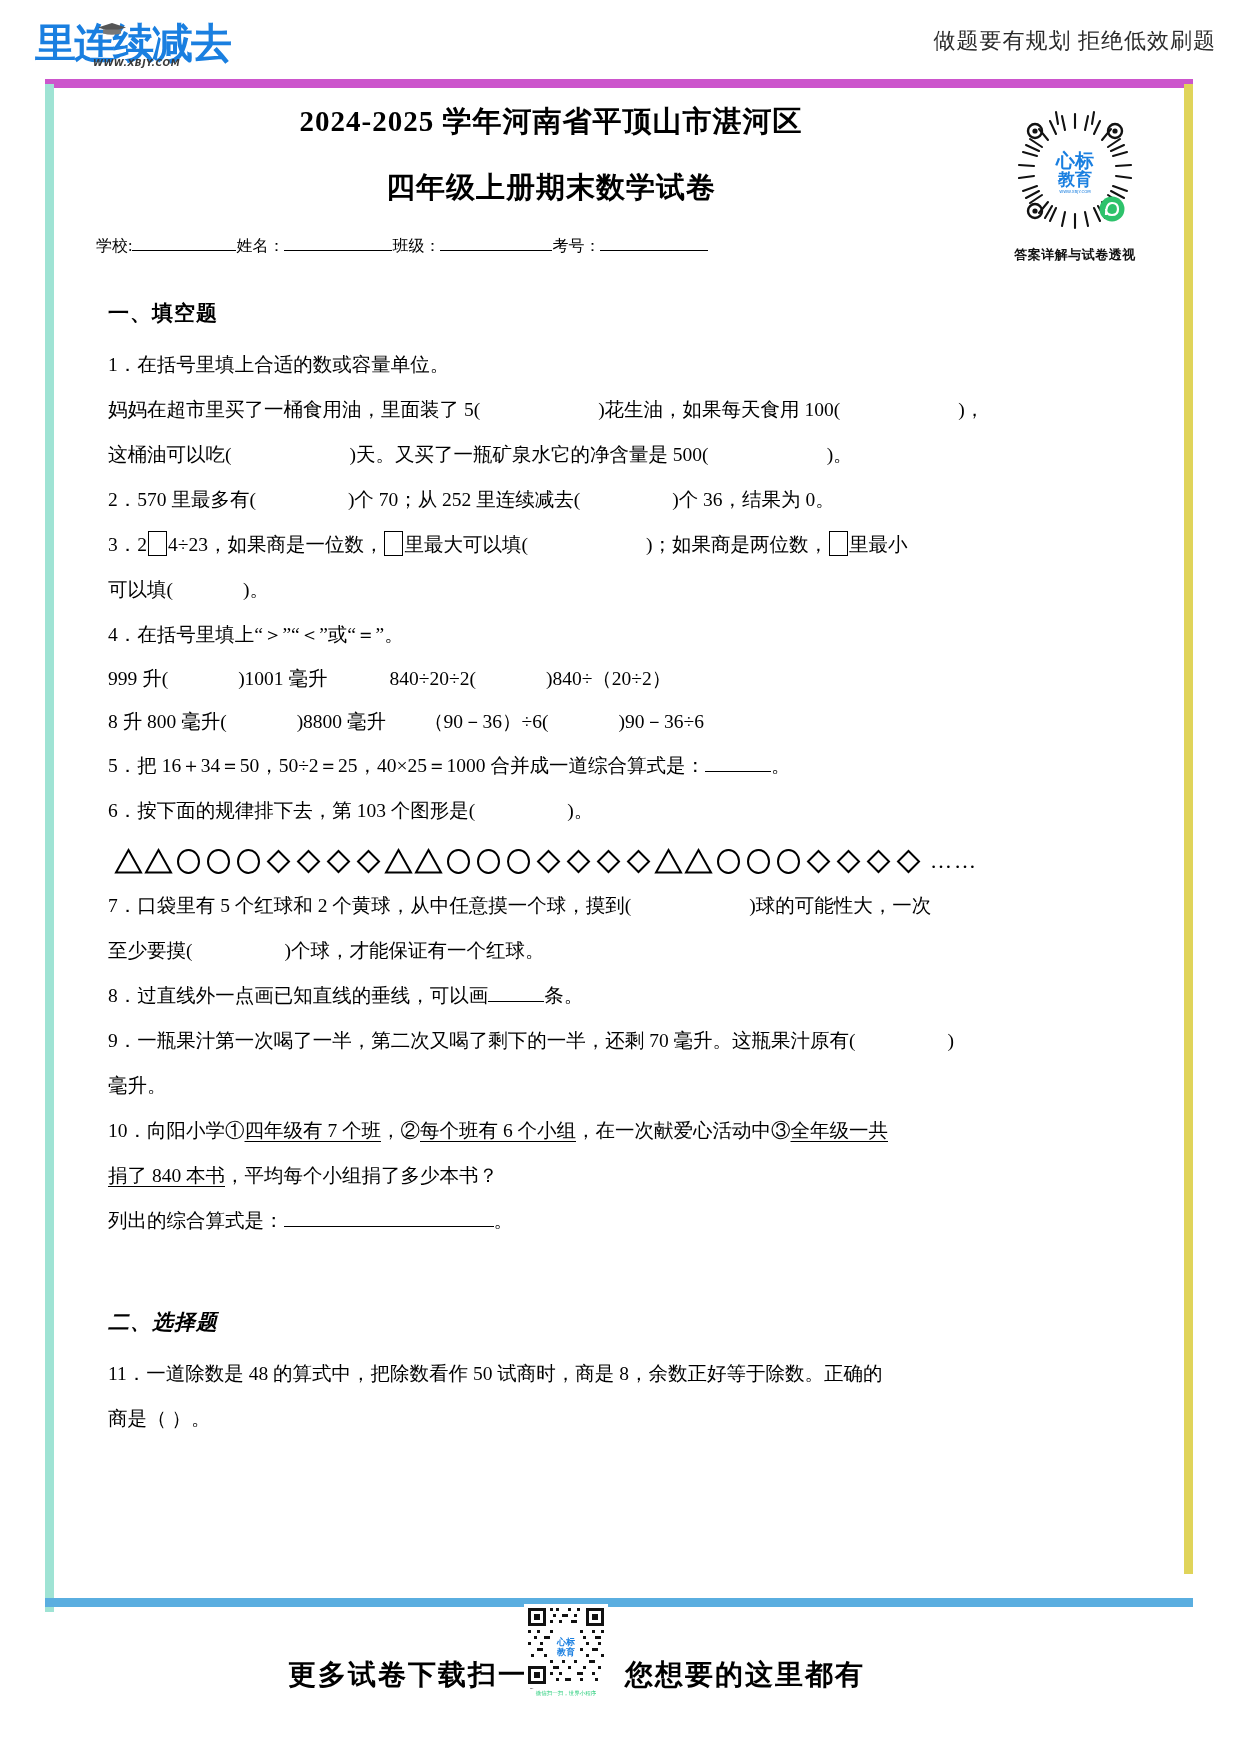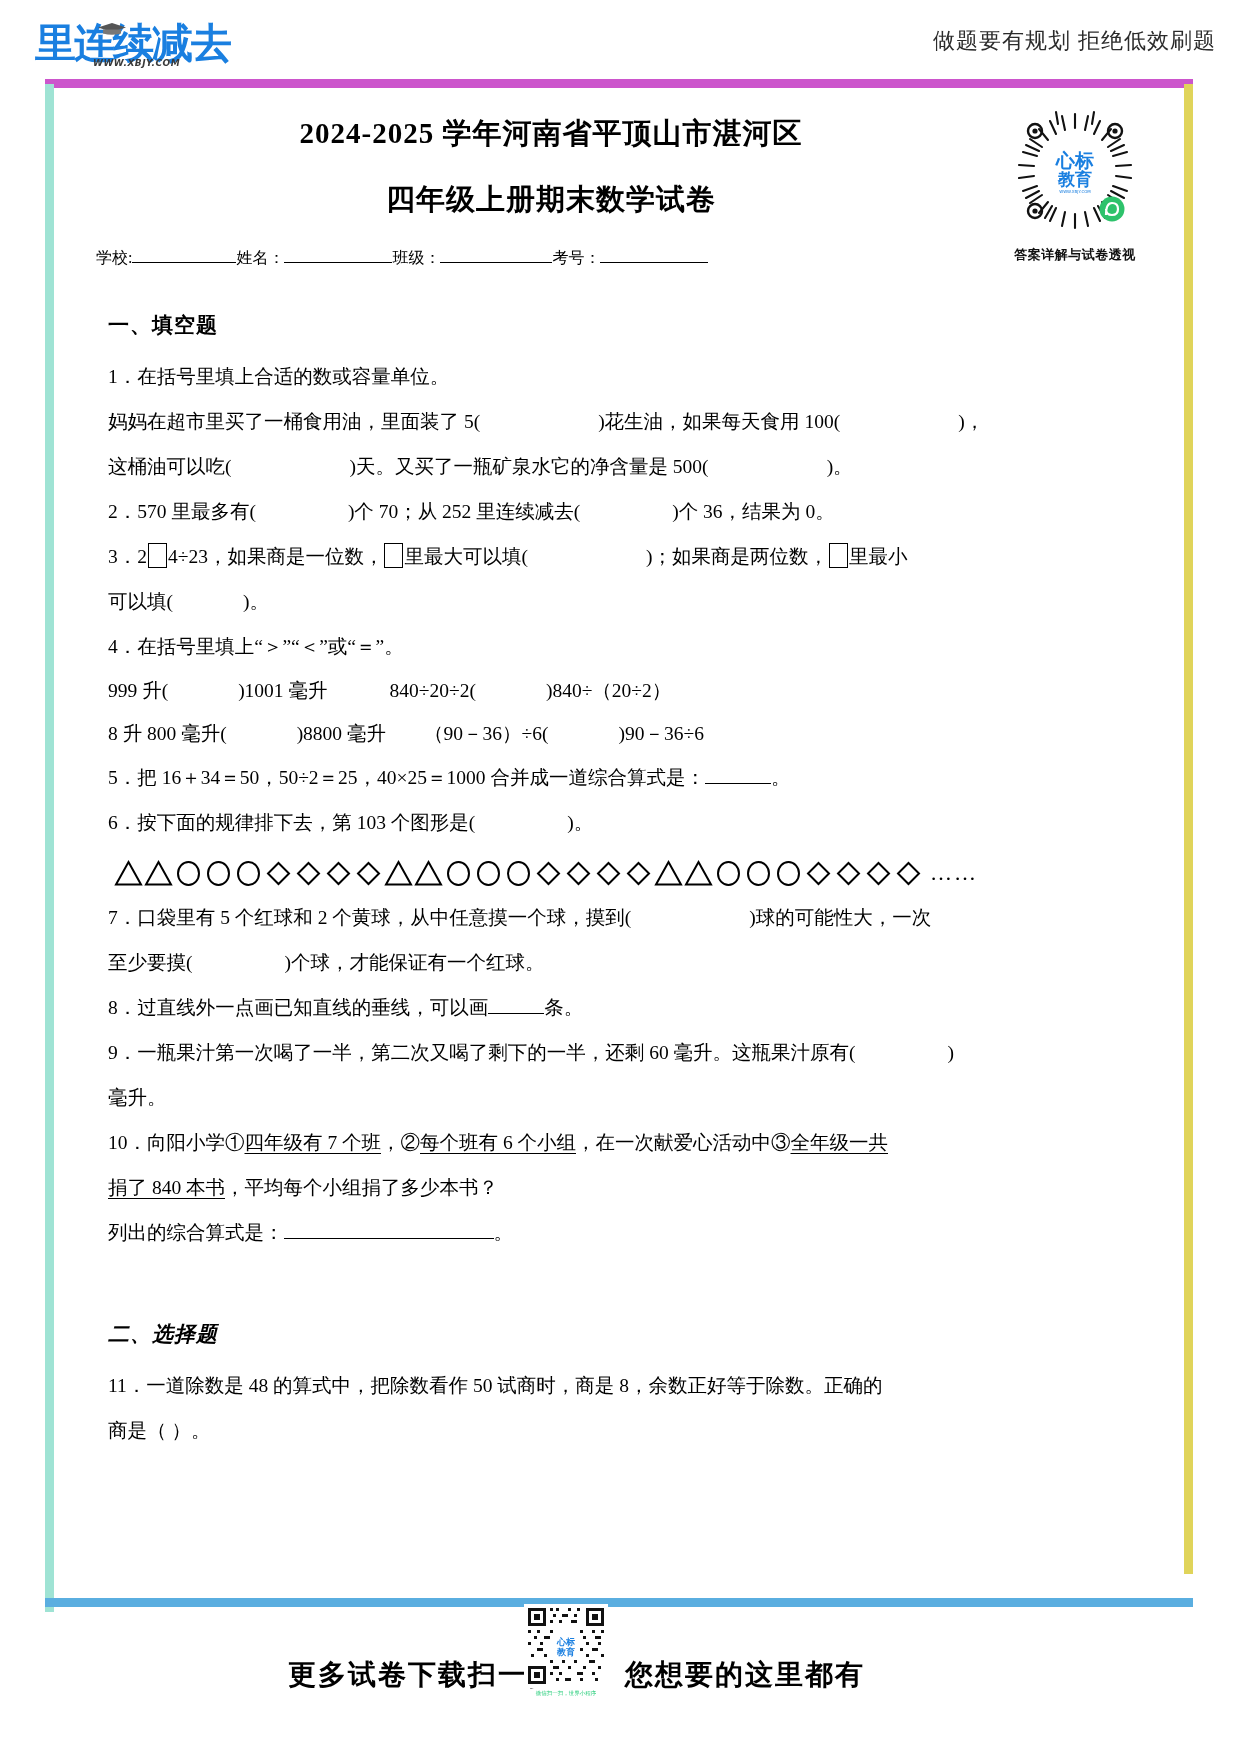--- a/index.html
+++ b/index.html
@@ -49,21 +49,21 @@
     letter-spacing: 0.5px;
   }
   .brand-logo .cap-icon {
     position: absolute;
     left: 62px; top: 2px;
     width: 30px; height: 14px;
   }
   .masthead-slogan {
     position: absolute;
     right: 24px; top: 26px;
-    font-family: Liberation Sans, sans-serif;
+    font-family: Liberation Serif, serif;
     font-size: 22px;
     color: #2b2b2b;
     letter-spacing: 1px;
     white-space: nowrap;
   }
 
   
   .frame-top {
     position: absolute;
     left: 45px; top: 79px;
@@ -85,21 +85,21 @@
   .frame-bottom {
     position: absolute;
     left: 45px; top: 1598px;
     width: 1148px; height: 9px;
     background: #5aaee0;
   }
 
   
   .paper {
     position: absolute;
-    left: 96px; top: 96px;
+    left: 96px; top: 84px;
     width: 1060px;
   }
   .title-1, .title-2 {
     text-align: center;
     font-weight: bold;
     font-size: 29px;
     letter-spacing: 1px;
     color: #000;
   }
   .title-1 { margin: 18px 0 0 0; padding-right: 150px; }
@@ -455,21 +455,21 @@
   </div>
   <div class="q">
     <span>至少要摸(</span><span class="sp-l"></span><span>)个球，才能保证有一个红球。</span>
   </div>
 
   <div class="q">
     <span>8．</span><span>过直线外一点画已知直线的垂线，可以画</span><span class="ulblank ub-short"></span><span>条。</span>
   </div>
 
   <div class="q">
-    <span>9．</span><span>一瓶果汁第一次喝了一半，第二次又喝了剩下的一半，还剩 60 毫升。这瓶果汁原有(</span><span class="sp-l"></span><span>)</span>
+    <span>9．</span><span>一瓶果汁第一次喝了一半，第二次又喝了剩下的一半，还剩 70 毫升。这瓶果汁原有(</span><span class="sp-l"></span><span>)</span>
   </div>
   <div class="q">毫升。</div>
 
   <div class="q">
     <span>10．</span><span>向阳小学</span><span>①</span><span class="uline">四年级有 7 个班</span><span>，</span><span>②</span><span class="uline">每个班有 6 个小组</span><span>，在一次献爱心活动中</span><span>③</span><span class="uline">全年级一共</span>
   </div>
   <div class="q">
     <span class="uline">捐了 840 本书</span><span>，平均每个小组捐了多少本书？</span>
   </div>
   <div class="q">

